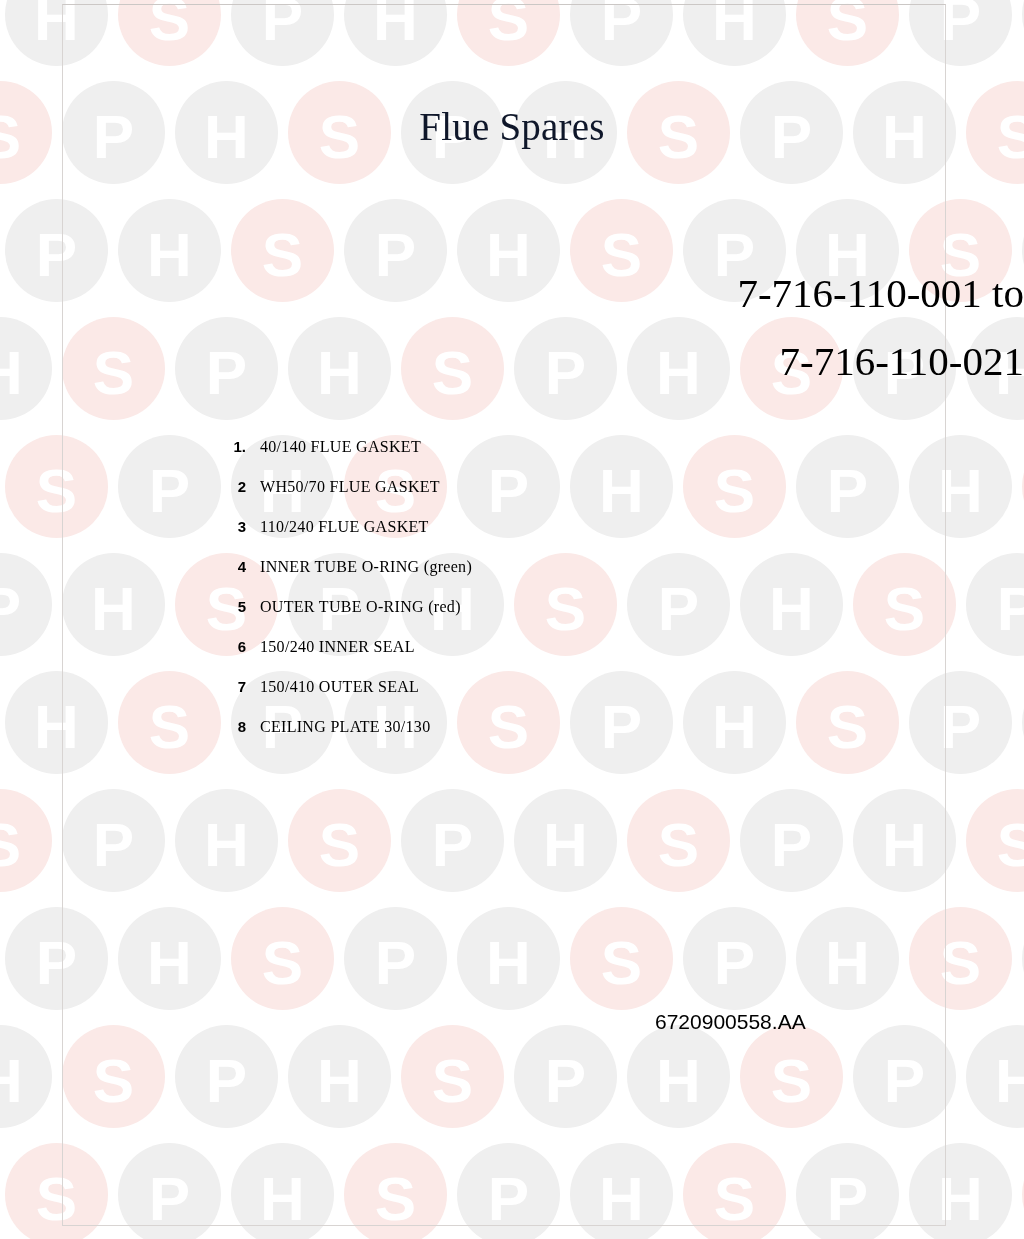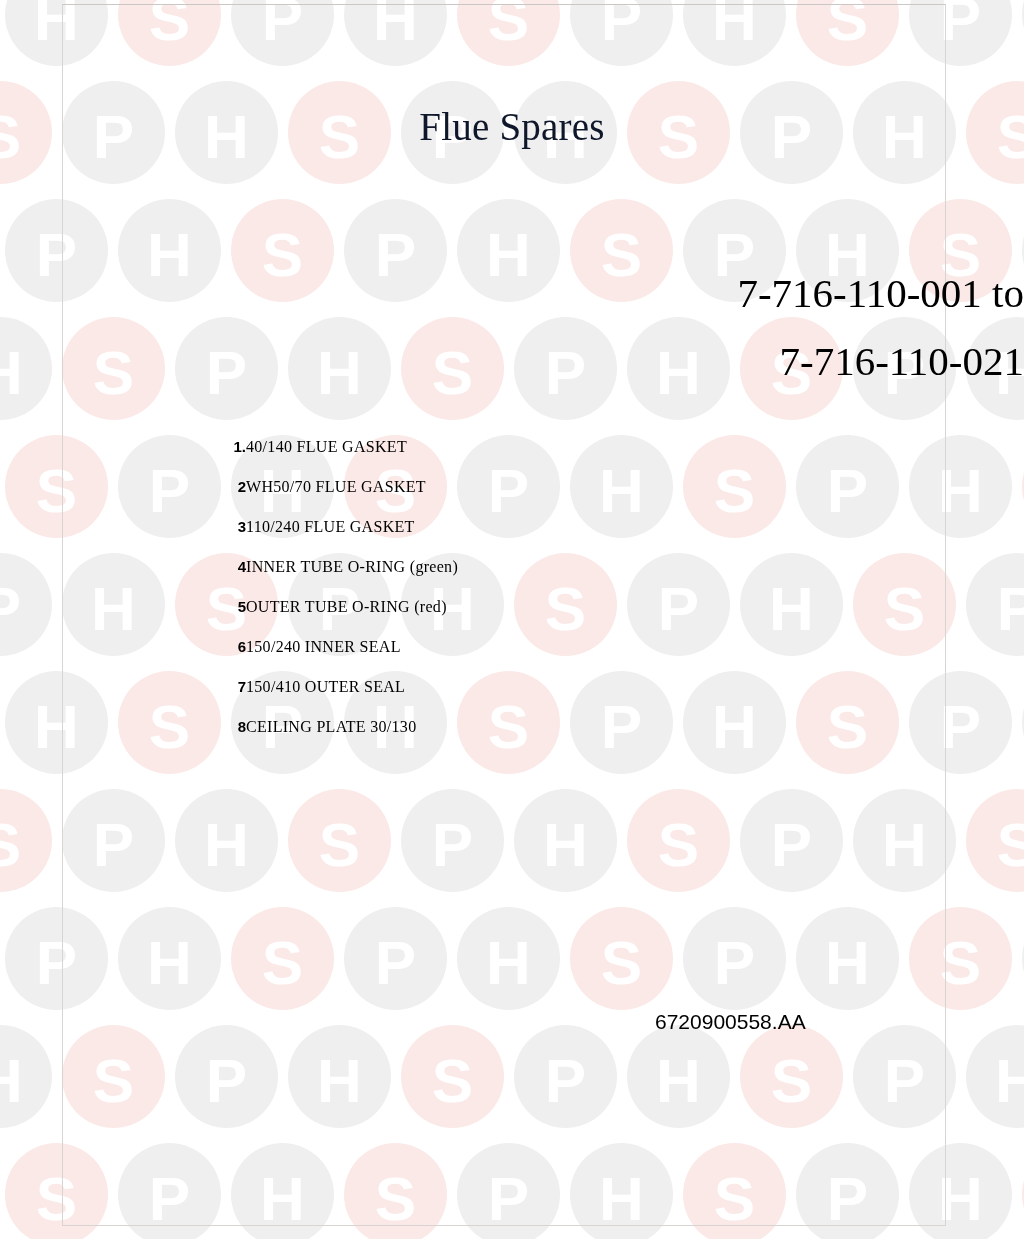--- a/index.html
+++ b/index.html
@@ -117,20 +117,21 @@
   }
   .part-num {
     width: 32px;
     text-align: right;
     font-family: "Liberation Sans", sans-serif;
     font-weight: bold;
     font-size: 15px;
     color: #000000;
   }
   .part-label {
+    margin-left: 14px;
     font-family: "Liberation Serif", serif;
     font-size: 16px;
     letter-spacing: 0.3px;
     color: #000000;
   }
 
   .doc-code {
     position: absolute;
     left: 655px;
     top: 1010px;

